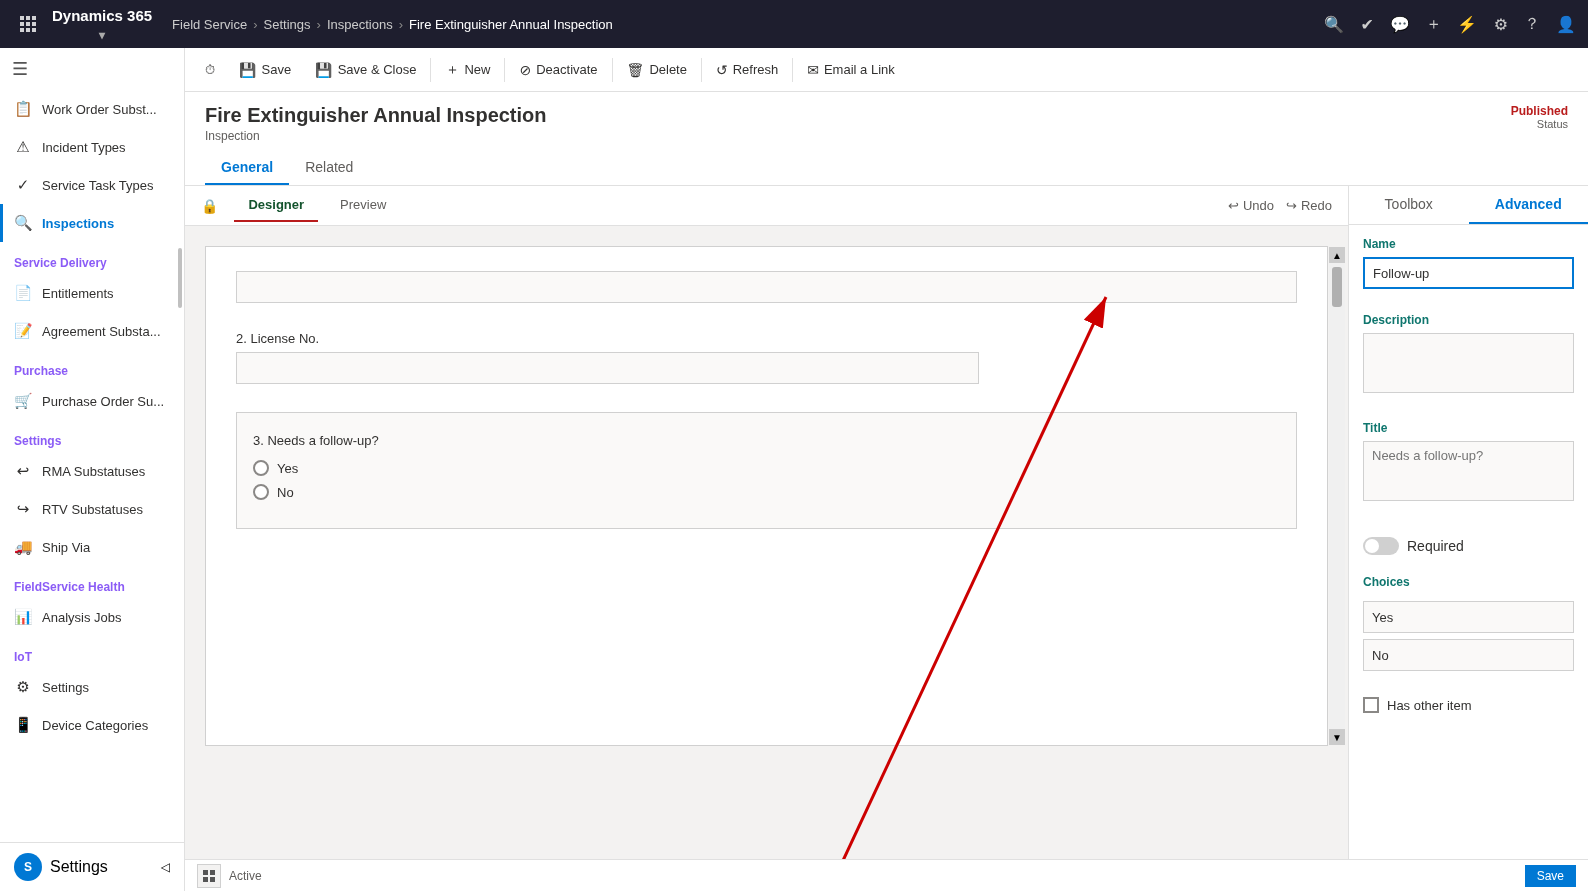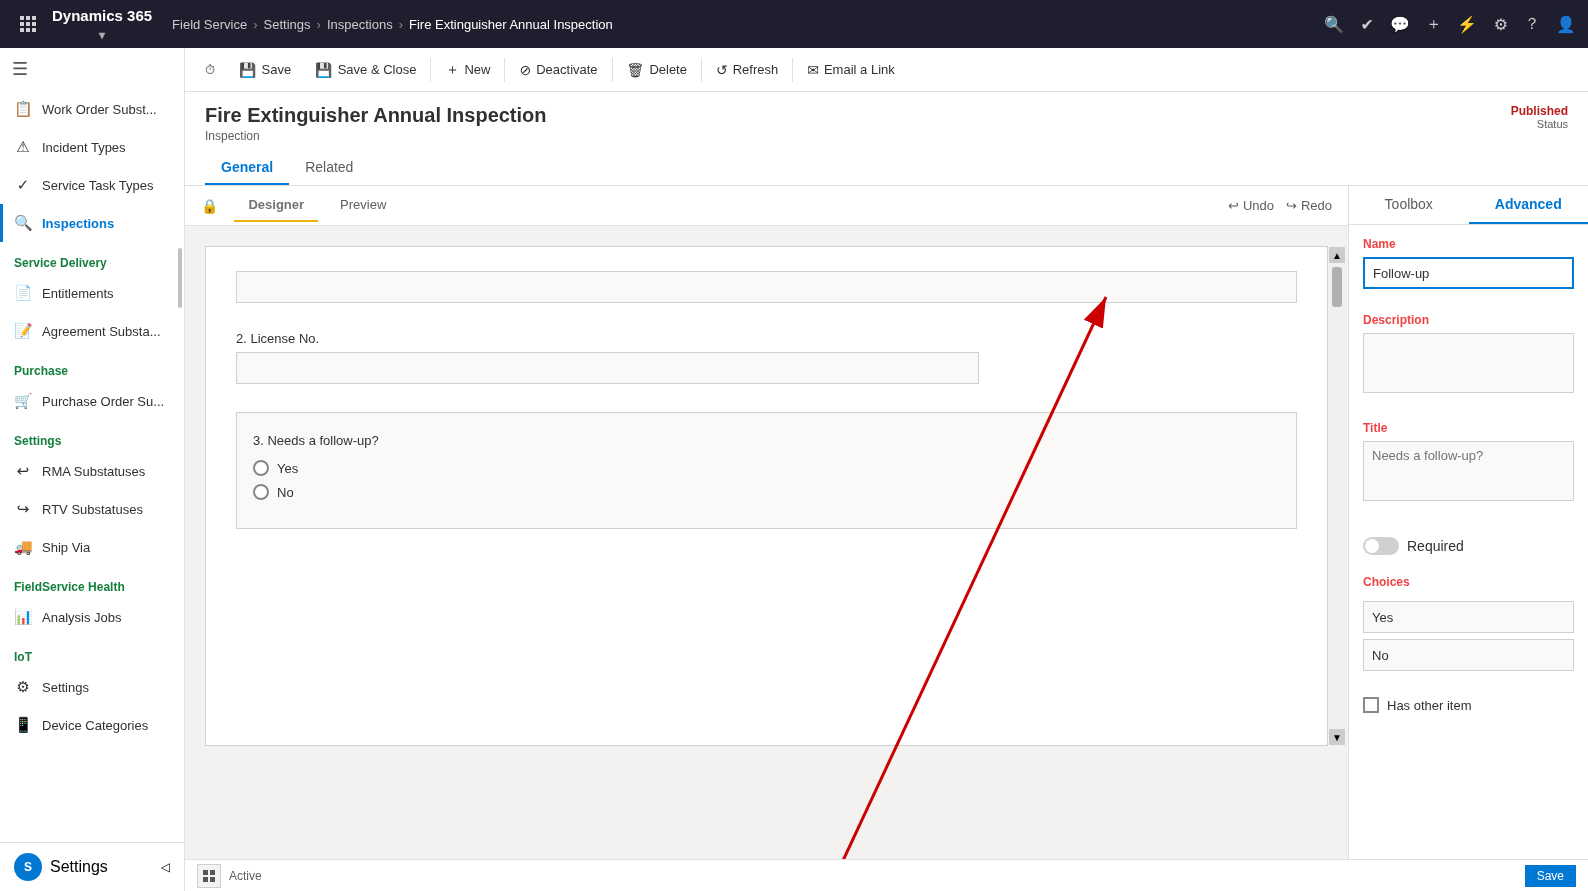--- a/index.html
+++ b/index.html
@@ -52,21 +52,21 @@
       content: '';
       position: absolute;
       left: 0; top: 0; bottom: 0;
       width: 3px;
       background: #0078d4;
     }
     .sidebar-icon { font-size: 15px; width: 18px; text-align: center; }
     .sidebar-section-header {
       padding: 14px 6px 4px 14px;
       font-size: 12px;
-      color: #15803d;
+      color: #8b5cf6;
       font-weight: 600;
       text-transform: none;
     }
     .sidebar-bottom { margin-top: auto; border-top: 1px solid #e0e0e0; }
     .sidebar-user { display: flex; align-items: center; gap: 8px; padding: 10px 14px; cursor: pointer; }
     .sidebar-avatar { width: 28px; height: 28px; border-radius: 50%; background: #0078d4; color: #fff; display: flex; align-items: center; justify-content: center; font-size: 12px; font-weight: 600; }
 
     
     .content-area {
       flex: 1;
@@ -146,21 +146,21 @@
       height: 40px;
       gap: 8px;
     }
     .designer-tab {
       padding: 8px 14px;
       font-size: 13px;
       cursor: pointer;
       color: #605e5c;
       border-bottom: 2px solid transparent;
     }
-    .designer-tab.active { color: #737373; border-bottom: 2px solid #eab308; font-weight: 600; }
+    .designer-tab.active { color: #14532d; border-bottom: 2px solid #b91c1c; font-weight: 600; }
     .undo-redo { margin-left: auto; display: flex; gap: 12px; align-items: center; }
     .undo-redo-btn { display: flex; align-items: center; gap: 4px; font-size: 13px; color: #605e5c; cursor: pointer; }
     .lock-icon { font-size: 14px; color: #605e5c; margin-right: 8px; }
 
     .form-canvas {
       flex: 1;
       overflow-y: auto;
       padding: 20px;
       position: relative;
     }
@@ -204,21 +204,21 @@
       flex: 1;
       text-align: center;
       padding: 10px 0;
       font-size: 14px;
       color: #605e5c;
       cursor: pointer;
     }
     .panel-tab.active { color: #0078d4; border-bottom: 2px solid #0078d4; font-weight: 600; }
 
     .panel-section { padding: 12px 14px; }
-    .panel-label { font-size: 12px; color: #ef4444; font-weight: 600; margin-bottom: 6px; }
+    .panel-label { font-size: 12px; color: #0f766e; font-weight: 600; margin-bottom: 6px; }
     .panel-input {
       width: 100%;
       height: 32px;
       border: 2px solid #0078d4;
       padding: 0 8px;
       font-size: 13px;
       color: #323130;
       outline: none;
     }
     .panel-textarea {

